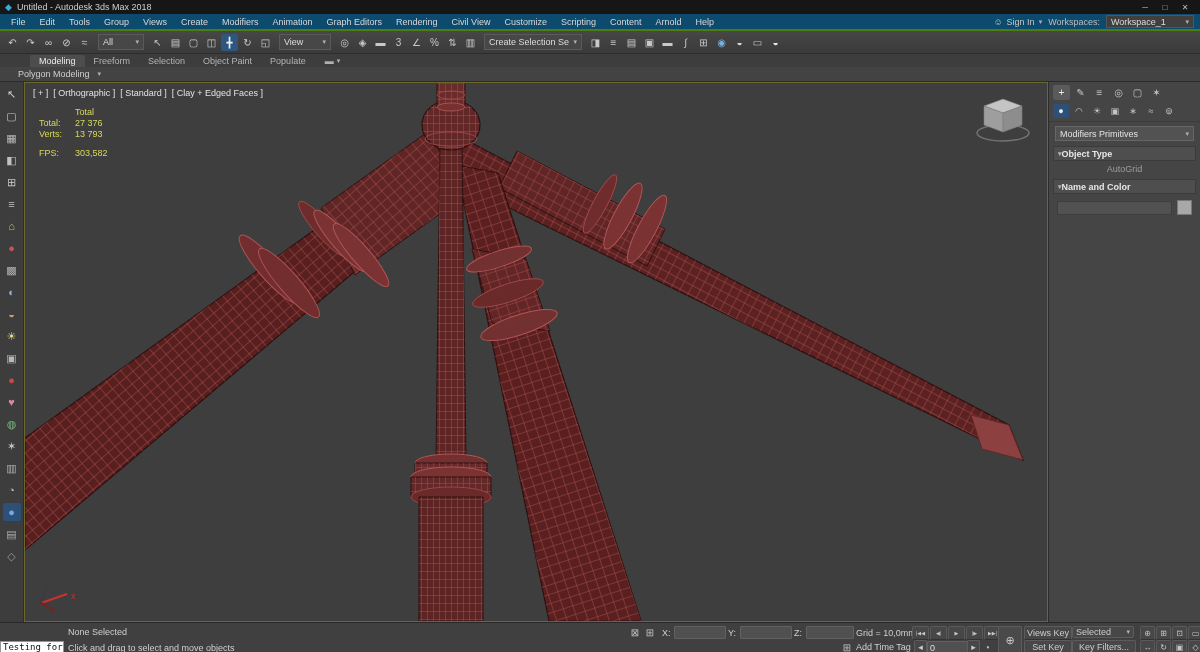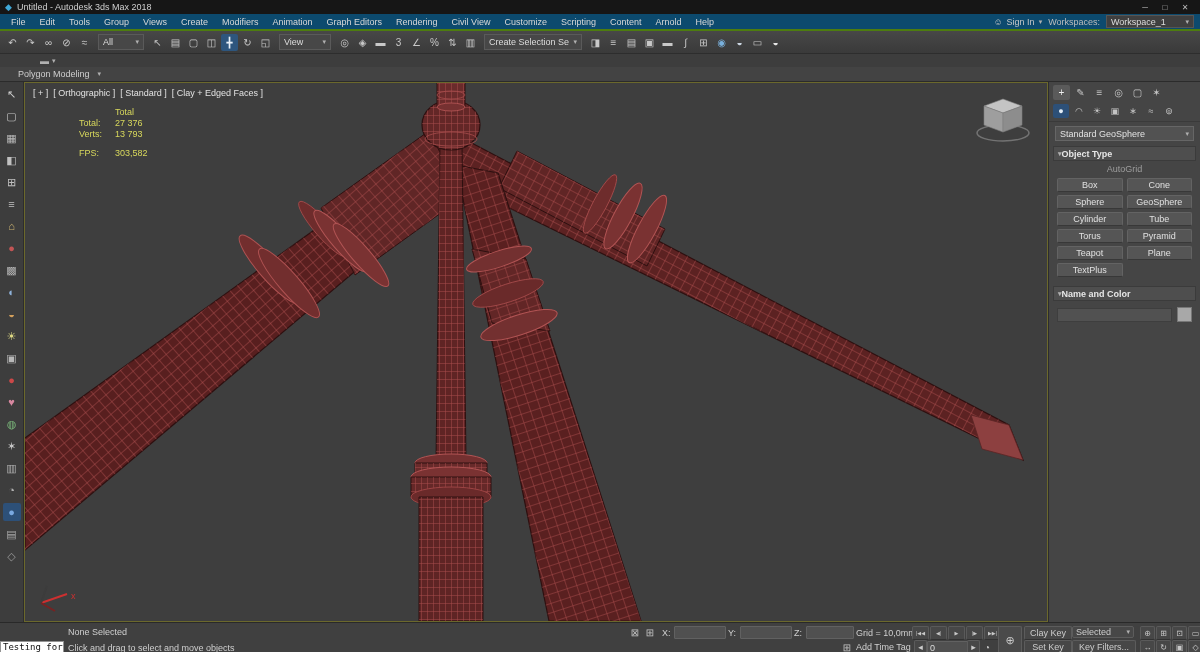--- a/index.html
+++ b/index.html
@@ -36,21 +36,21 @@
            padding-left:18px;gap:8px;color:#cfcfcf;}
   
   .main{display:flex;height:540px;}
   .left-strip{width:24px;background:#3d3d3d;display:flex;flex-direction:column;align-items:center;
               padding-top:3px;gap:4px;border-right:1px solid #2d2d2d;box-sizing:border-box;}
   .ls-icon{width:18px;height:18px;display:inline-flex;align-items:center;justify-content:center;
            font-size:11px;border-radius:2px;}
   .viewport{flex:1;position:relative;background:#3e3e3e;border:1px solid #6b682c;box-sizing:border-box;overflow:hidden;}
   .model-svg{position:absolute;left:0;top:0;width:100%;height:100%;}
   .vp-label{position:absolute;top:5px;left:8px;display:flex;gap:5px;color:#e2e2e2;}
-  .stats{position:absolute;top:24px;left:14px;color:#d8d85c;line-height:11px;margin-left:40px;}
+  .stats{position:absolute;top:24px;left:14px;color:#d8d85c;line-height:11px;}
   .stats-grid{display:grid;grid-template-columns:30px auto;column-gap:6px;}
   .stats-fps{margin-top:8px;display:grid;grid-template-columns:30px auto;column-gap:6px;}
   .viewcube{position:absolute;top:12px;right:14px;width:58px;height:50px;}
   .axis-gizmo{position:absolute;bottom:8px;left:8px;width:60px;height:32px;}
   
   .cmd-panel{width:152px;background:#454545;border-left:1px solid #2d2d2d;box-sizing:border-box;
              display:flex;flex-direction:column;}
   .cp-tabs{display:flex;gap:2px;padding:3px 4px 2px;}
   .cp-tab{width:17px;height:15px;display:inline-flex;align-items:center;justify-content:center;
           color:#c4c4c4;font-size:10px;border-radius:2px;}
@@ -193,20 +193,27 @@
         <span class="tb-icon">∫</span>
         <span class="tb-icon">⊞</span>
         <span class="tb-icon" style="color: rgb(121, 176, 220);">◉</span>
         <span class="tb-icon" style="color: rgb(205, 216, 228);">◒</span>
         <span class="tb-icon">▭</span>
         <span class="tb-icon" style="color: rgb(232, 232, 232);">◒</span>
       </span>
   </div>
 
   <div class="ribbon">
+    <span style="display:flex">
+        <span class="ribbon-tab active">Modeling</span>
+        <span class="ribbon-tab">Freeform</span>
+        <span class="ribbon-tab">Selection</span>
+        <span class="ribbon-tab">Object Paint</span>
+        <span class="ribbon-tab">Populate</span>
+      </span>
     <span class="ribbon-config">
       <span>▬</span>
       <span class="caret">▾</span>
     </span>
   </div>
   <div class="ribbon2">
     <span>Polygon Modeling</span>
     <span class="caret">▾</span>
   </div>
 
@@ -364,41 +371,28 @@
       <div class="cp-cats">
           <span class="cp-cat active">●</span>
           <span class="cp-cat">◠</span>
           <span class="cp-cat">☀</span>
           <span class="cp-cat">▣</span>
           <span class="cp-cat">∗</span>
           <span class="cp-cat">≈</span>
           <span class="cp-cat">⊚</span>
         </div>
       <div class="cp-select">
-        <span>Standard GeoSphere</span>
+        <span>Modifiers Primitives</span>
         <span class="caret">▾</span>
       </div>
       <div class="rollout">
         <span class="caret">▾</span>
         <span>Object Type</span>
       </div>
       <div class="autogrid">AutoGrid</div>
-      <div class="cp-grid">
-          <span class="cp-btn">Box</span>
-          <span class="cp-btn">Cone</span>
-          <span class="cp-btn">Sphere</span>
-          <span class="cp-btn">GeoSphere</span>
-          <span class="cp-btn">Cylinder</span>
-          <span class="cp-btn">Tube</span>
-          <span class="cp-btn">Torus</span>
-          <span class="cp-btn">Pyramid</span>
-          <span class="cp-btn">Teapot</span>
-          <span class="cp-btn">Plane</span>
-          <span class="cp-btn">TextPlus</span>
-        </div>
       <div class="rollout">
         <span class="caret">▾</span>
         <span>Name and Color</span>
       </div>
       <div class="nc-body">
         <span class="nc-field"></span>
         <span class="swatch"></span>
       </div>
     </div>
   </div>
@@ -431,21 +425,21 @@
         <span class="pb-btn">|▶</span>
         <span class="pb-btn">▶▶|</span>
       </div>
     <span class="sb-abs sb-btn" style="left:914px;bottom:3px;width:11px">◂</span>
     <input class="sb-abs sb-input" style="left: 927px; bottom: 3px; width: 36px;" value="0">
     <span class="sb-abs sb-btn" style="left:967px;bottom:3px;width:11px">▸</span>
     <span class="sb-abs sb-ico" style="left:980px;bottom:3px">◔</span>
 
     <div class="sb-abs key-big" style="left:998px;top:3px">⊕</div>
 
-    <span class="sb-abs sb-btn" style="left:1024px;top:3px;width:46px">Clay Key</span>
+    <span class="sb-abs sb-btn" style="left:1024px;top:3px;width:46px">Views Key</span>
     <span class="sb-abs sb-select" style="left:1072px;top:3px;width:62px">
       <span>Selected</span>
       <span class="caret">▾</span>
     </span>
     <span class="sb-abs sb-btn" style="left:1024px;bottom:3px;width:46px">Set Key</span>
     <span class="sb-abs sb-btn" style="left:1072px;bottom:3px;width:62px">Key Filters...</span>
 
     <div class="sb-abs nav-wrap" style="left:1140px;top:3px">
         <span class="nav-btn">⊕</span>
         <span class="nav-btn">⊞</span>

